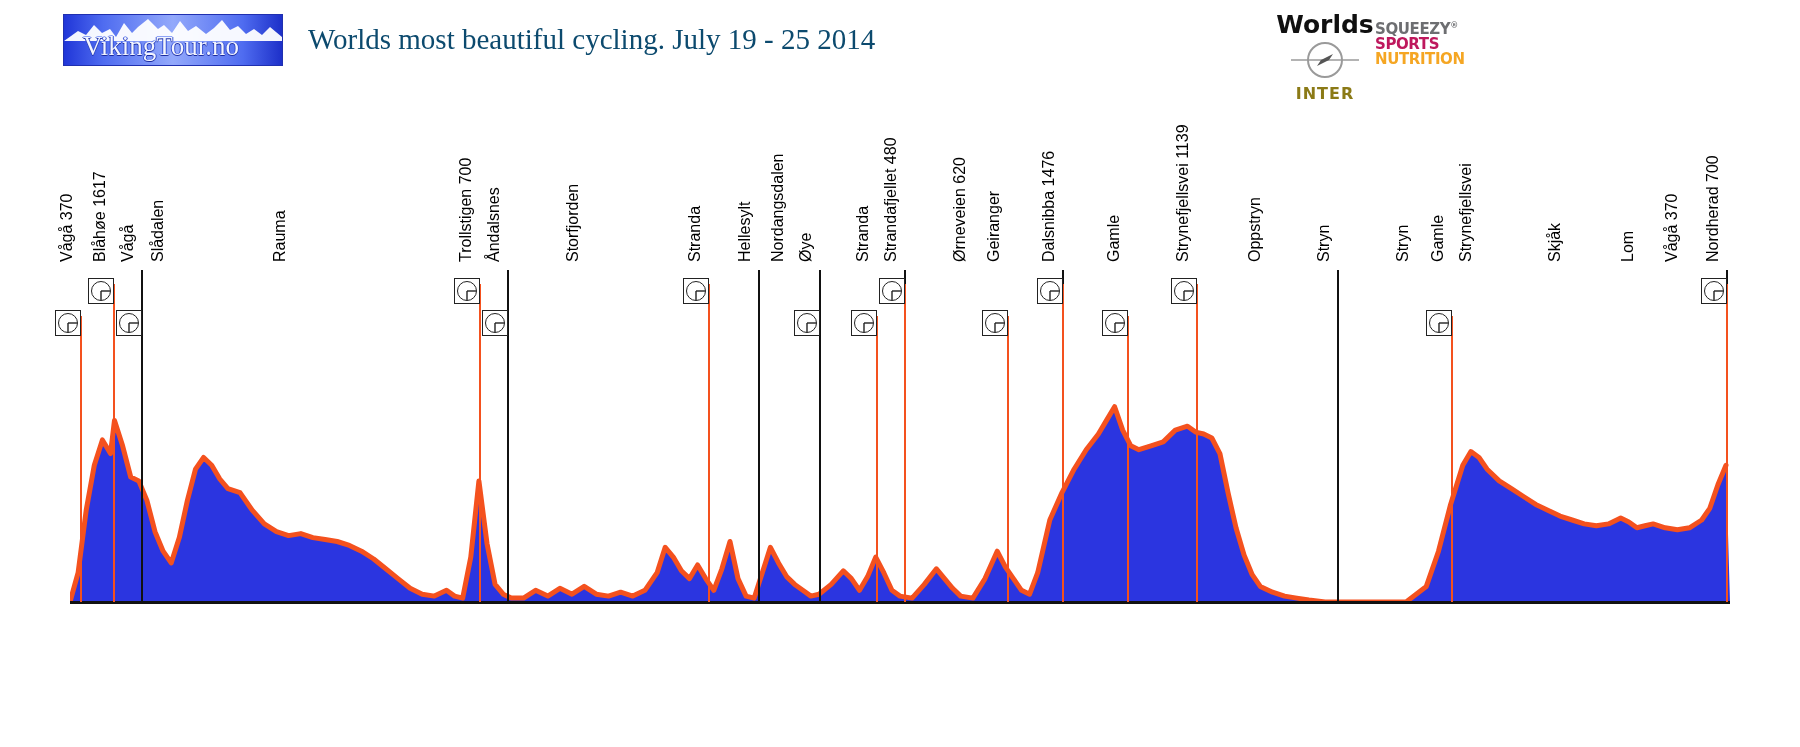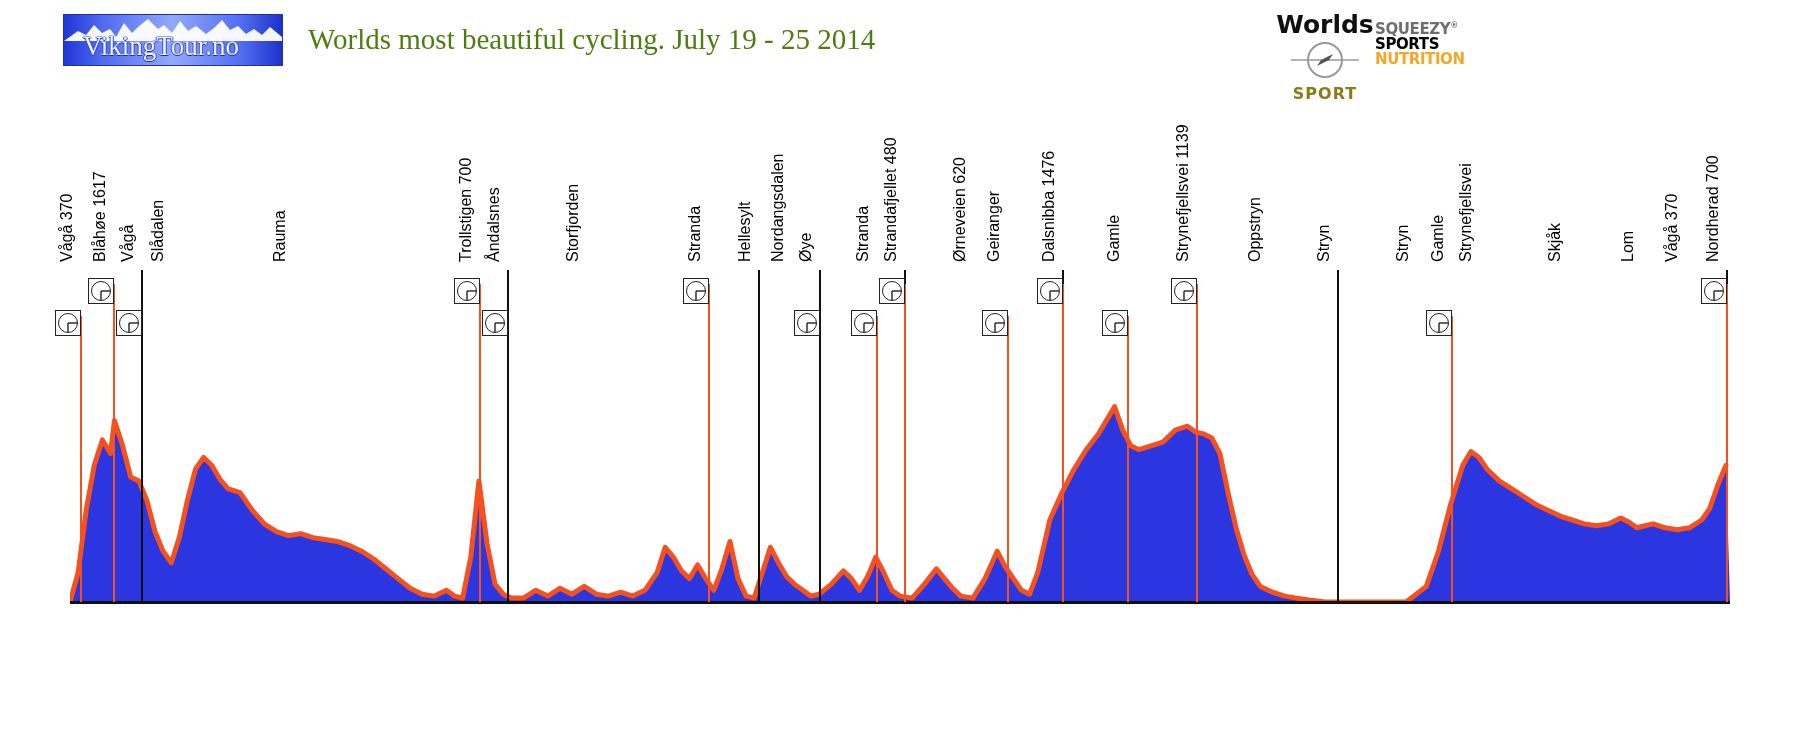--- a/index.html
+++ b/index.html
@@ -29,21 +29,21 @@
     font-size:27px;line-height:30px;
     color:#f2f5ff;
     text-shadow:0 1px 0 #1a2a9e,1px 0 0 #3b55d8,-1px 0 0 #3b55d8,0 -1px 0 #8fa4f7;
     white-space:nowrap;
   }
 
   #main-title{
     position:absolute;left:308px;top:22px;
     font-family:"Liberation Serif", serif;
     font-size:29px;line-height:34px;
-    color:#4d7c0f;
+    color:#0c4a6e;
     white-space:nowrap;
   }
 
   
   #intersport{position:absolute;left:975px;top:22px;height:40px;}
   #is-mark{position:relative;width:62px;height:34px;display:inline-block;vertical-align:top;}
   #is-dot{position:absolute;left:0;top:2px;width:22px;height:22px;border-radius:50%;background:#e8192c;}
   #is-wave{
     position:absolute;left:12px;top:8px;width:50px;height:24px;
     background:#1d2ae8;
@@ -62,21 +62,21 @@
   #opel-word{font-family:"DejaVu Sans", sans-serif;font-weight:bold;font-size:25px;line-height:26px;color:#101010;}
   #opel-mark{margin:2px auto 0;width:72px;height:40px;}
   #opel-name{font-family:"DejaVu Sans", sans-serif;font-weight:bold;font-size:16px;line-height:17px;
              color:#8b7a16;letter-spacing:1px;margin-top:1px;}
 
   
   #squeezy{position:absolute;left:1375px;top:18px;width:110px;}
   .sq-line{font-family:"DejaVu Sans", sans-serif;font-weight:bold;letter-spacing:-0.4px;}
   #sq-1{font-size:15px;line-height:15px;color:#6d6e71;}
   #sq-reg{font-size:8px;vertical-align:super;color:#6d6e71;}
-  #sq-2{font-size:15px;line-height:15px;color:#000000;}
+  #sq-2{font-size:15px;line-height:15px;color:#be185d;}
   #sq-3{font-size:15px;line-height:15px;color:#f5a623;}
 
   
   #labels{position:absolute;left:0;top:0;width:1800px;height:270px;}
   .vlabel{
     position:absolute;bottom:0;
     font-family:"Liberation Sans", sans-serif;
     font-size:16px;line-height:17px;
     color:#000;
     white-space:nowrap;
@@ -113,21 +113,21 @@
   <div id="main-title">Worlds most beautiful cycling. July 19 - 25 2014</div>
 
 
   <div id="opel">
     <div id="opel-word">Worlds</div>
     <svg id="opel-mark" viewBox="0 0 72 40">
       <circle cx="36" cy="20" r="17" fill="none" stroke="#9a9a9a" stroke-width="2"></circle>
       <line x1="2" y1="20" x2="70" y2="20" stroke="#9a9a9a" stroke-width="1.6"></line>
       <polygon points="22,25 44,14 40,20 50,15 28,26 32,20" fill="#555555"></polygon>
     </svg>
-    <div id="opel-name">SPORT</div>
+    <div id="opel-name">INTER</div>
   </div>
 
   <div id="squeezy">
     <div class="sq-line" id="sq-1"><span>SQUEEZY</span><span id="sq-reg">®</span></div>
     <div class="sq-line" id="sq-2">SPORTS</div>
     <div class="sq-line" id="sq-3">NUTRITION</div>
   </div>
 </div>
 
 <div id="labels">

